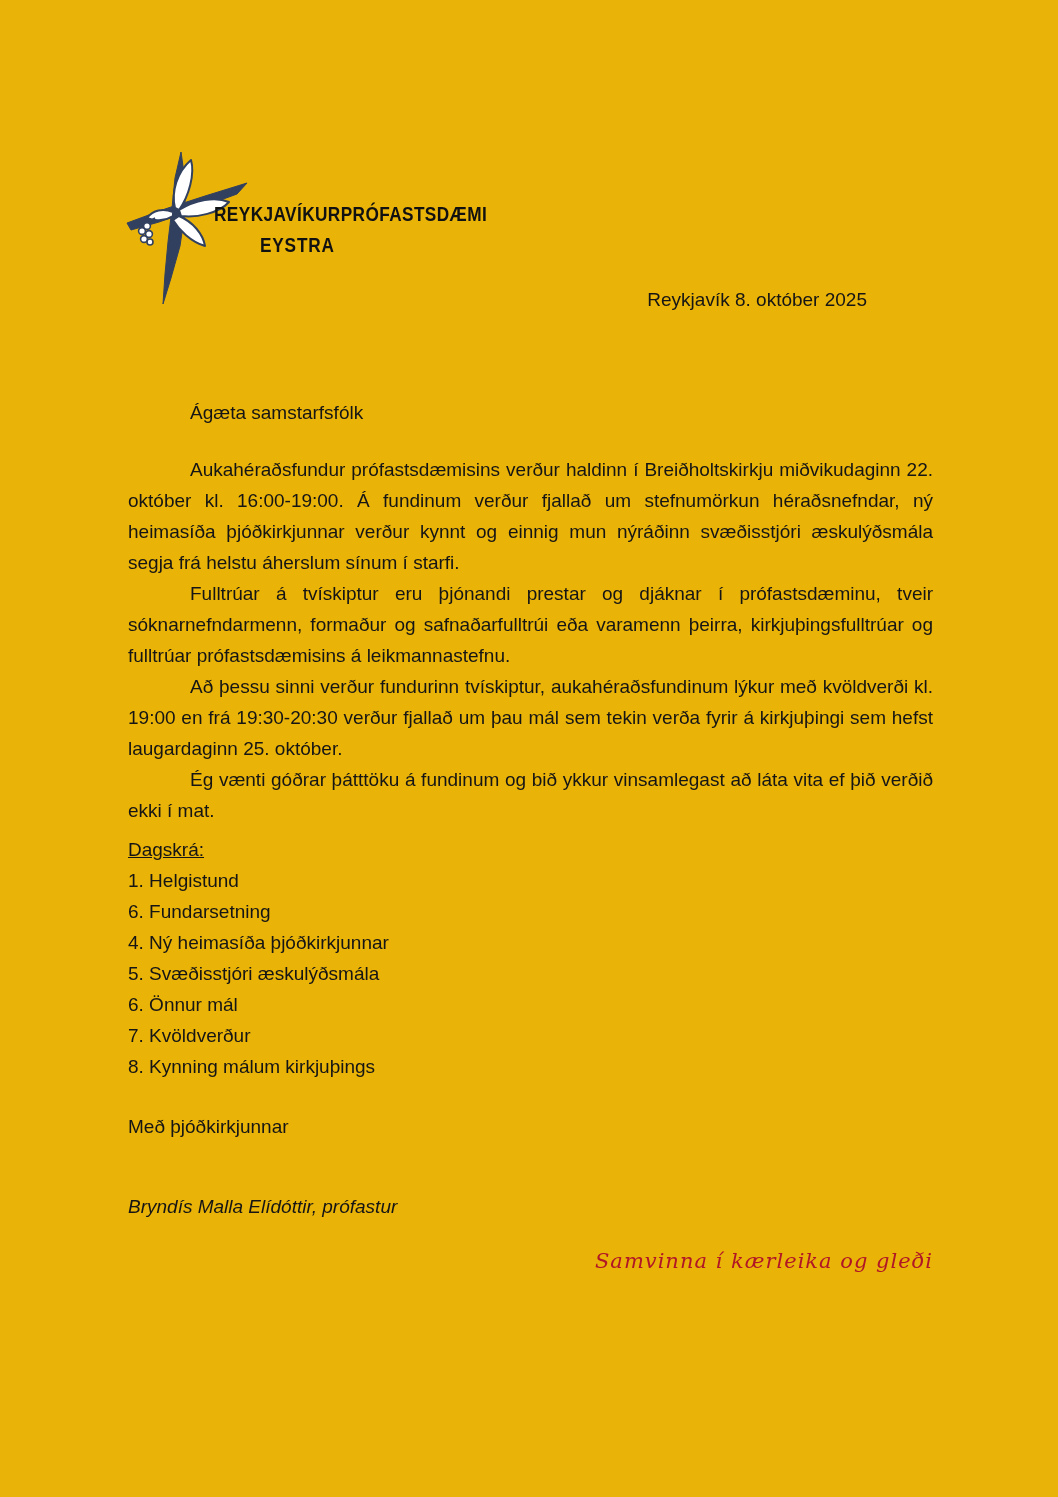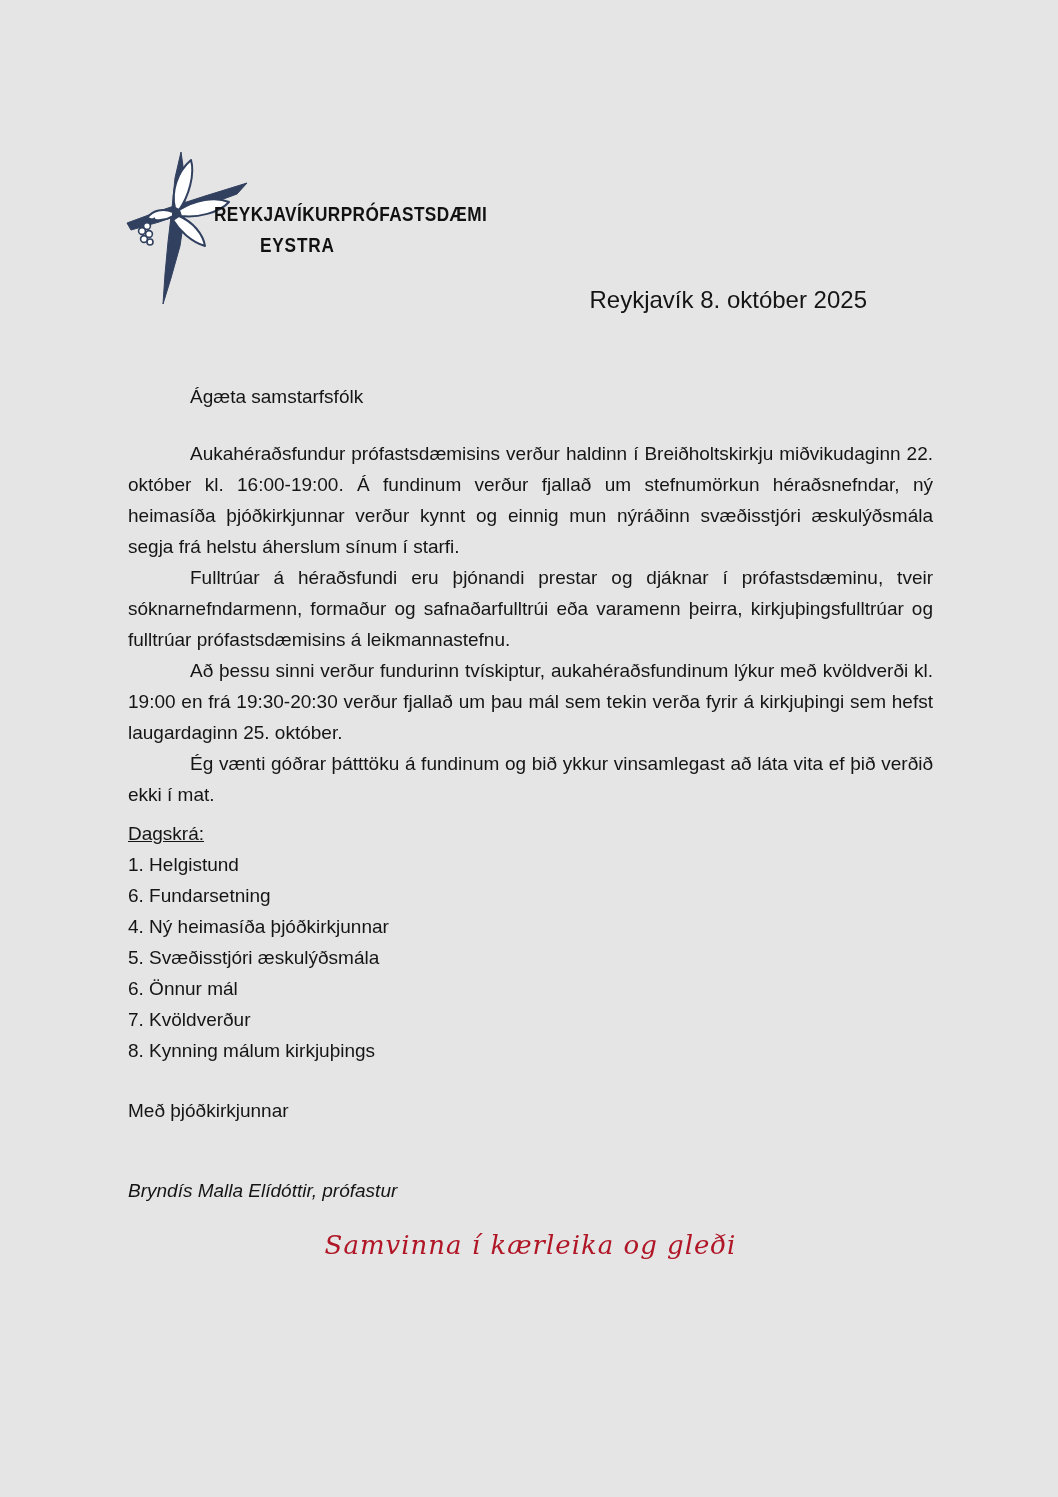--- a/index.html
+++ b/index.html
@@ -7,21 +7,21 @@
     --motto-color: #b01626;
     --text-color: #151515;
   }
   * { margin: 0; padding: 0; box-sizing: border-box; }
   html, body { background: #ffffff; }
   .page {
     position: relative;
     width: 1058px;
     height: 1497px;
     margin: 0 auto;
-    background: #e5e5e5;
+    background: #eab308;
     font-family: "Liberation Sans", sans-serif;
     color: var(--text-color);
     overflow: hidden;
   }
 
   
   .logo-icon {
     position: absolute;
     left: 125px;
     top: 150px;
@@ -52,51 +52,51 @@
     margin-top: 7px;
   }
 
   
   .date-line {
     position: absolute;
     top: 287px;
     left: 128px;
     width: 739px;
     text-align: right;
-    font-size: 24px;
+    font-size: 19px;
     line-height: 25px;
   }
 
   
   .letter-body {
     position: absolute;
     left: 128px;
-    top: 381px;
+    top: 397px;
     width: 805px;
     font-size: 19px;
     line-height: 31px;
   }
   .salutation {
     padding-left: 62px;
   }
   .paragraphs { margin-top: 26px; }
   .paragraphs p {
     text-align: justify;
     text-indent: 62px;
   }
   .agenda { margin-top: 8px; }
   .agenda-heading { text-decoration: underline; }
   .farewell { margin-top: 29px; }
   .signature { margin-top: 49px; font-style: italic; }
   .motto {
     margin-top: 24px;
-    text-align: center;
+    text-align: right;
     font-family: "DejaVu Serif", serif;
     font-style: italic;
-    font-size: 26px;
+    font-size: 21px;
     letter-spacing: 1px;
     color: var(--motto-color);
   }
 </style>
 </head>
 <body>
 
 <div class="page">
 
   <svg class="logo-icon" viewBox="0 0 130 158" aria-hidden="true">
@@ -128,21 +128,21 @@
   </div>
 
   <div class="date-line">Reykjavík 8. október 2025</div>
 
   <div class="letter-body">
 
     <div class="salutation">Ágæta samstarfsfólk</div>
 
     <div class="paragraphs">
       <p>Aukahéraðsfundur prófastsdæmisins verður haldinn í Breiðholtskirkju miðvikudaginn 22. október kl. 16:00-19:00. Á fundinum verður fjallað um stefnumörkun héraðsnefndar, ný heimasíða þjóðkirkjunnar verður kynnt og einnig mun nýráðinn svæðisstjóri æskulýðsmála segja frá helstu áherslum sínum í starfi.</p>
-      <p>Fulltrúar á héraðsfundi eru þjónandi prestar og djáknar í prófastsdæminu, tveir sóknarnefndarmenn, formaður og safnaðarfulltrúi eða varamenn þeirra, kirkjuþingsfulltrúar og fulltrúar prófastsdæmisins á leikmannastefnu.</p>
+      <p>Fulltrúar á tvískiptur eru þjónandi prestar og djáknar í prófastsdæminu, tveir sóknarnefndarmenn, formaður og safnaðarfulltrúi eða varamenn þeirra, kirkjuþingsfulltrúar og fulltrúar prófastsdæmisins á leikmannastefnu.</p>
       <p>Að þessu sinni verður fundurinn tvískiptur, aukahéraðsfundinum lýkur með kvöldverði kl. 19:00 en frá 19:30-20:30 verður fjallað um þau mál sem tekin verða fyrir á kirkjuþingi sem hefst laugardaginn 25. október.</p>
       <p>Ég vænti góðrar þátttöku á fundinum og bið ykkur vinsamlegast að láta vita ef þið verðið ekki í mat.</p>
     </div>
 
     <div class="agenda">
       <div class="agenda-heading">Dagskrá:</div>
       <div class="agenda-item">1. Helgistund</div>
       <div class="agenda-item">6. Fundarsetning</div>
       <div class="agenda-item">4. Ný heimasíða þjóðkirkjunnar</div>
       <div class="agenda-item">5. Svæðisstjóri æskulýðsmála</div>

